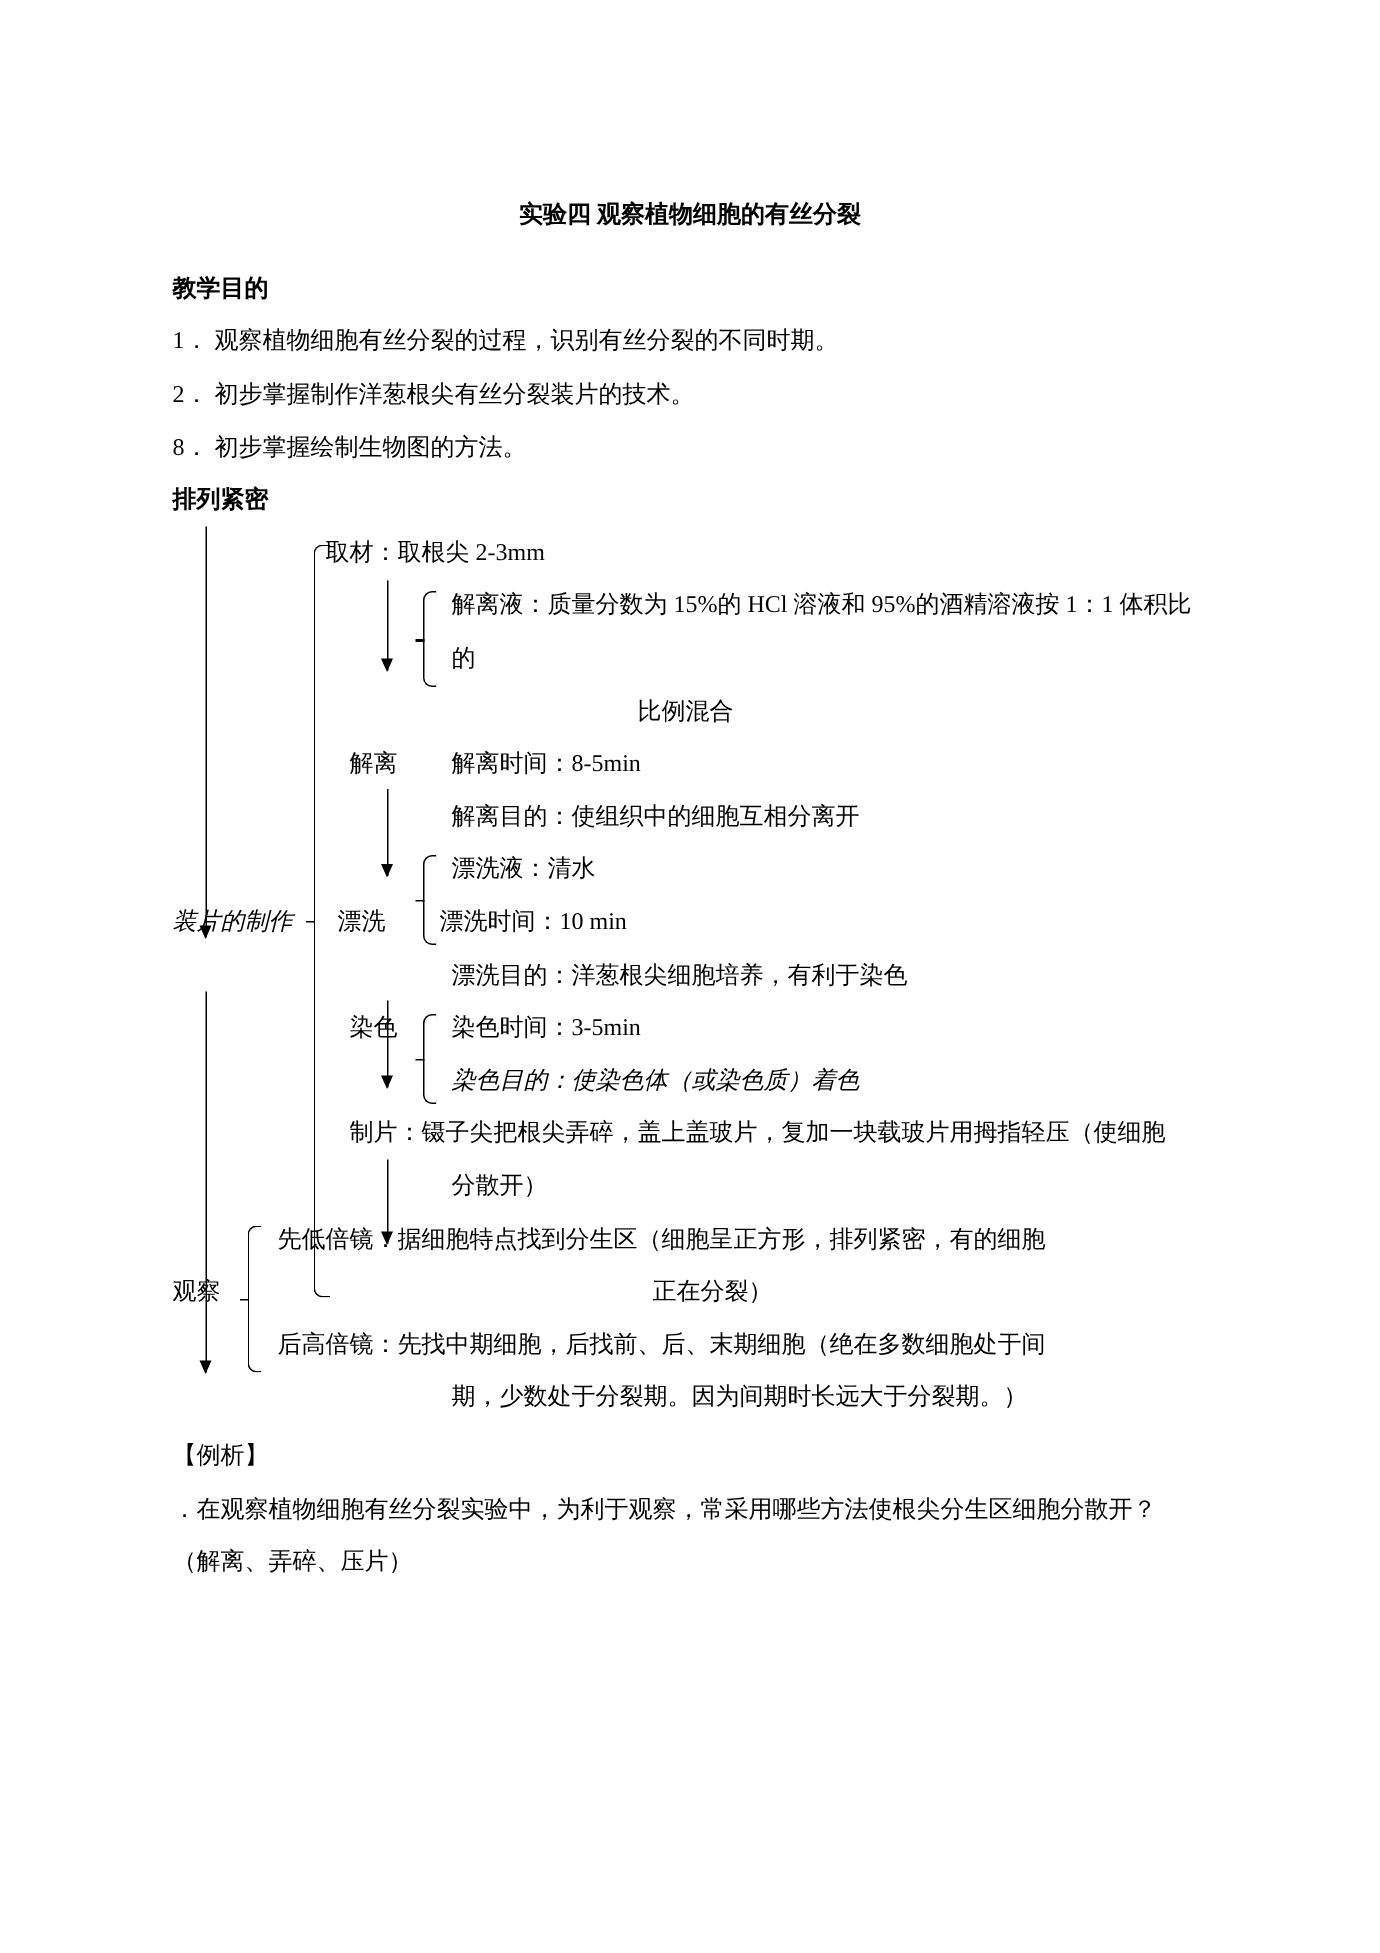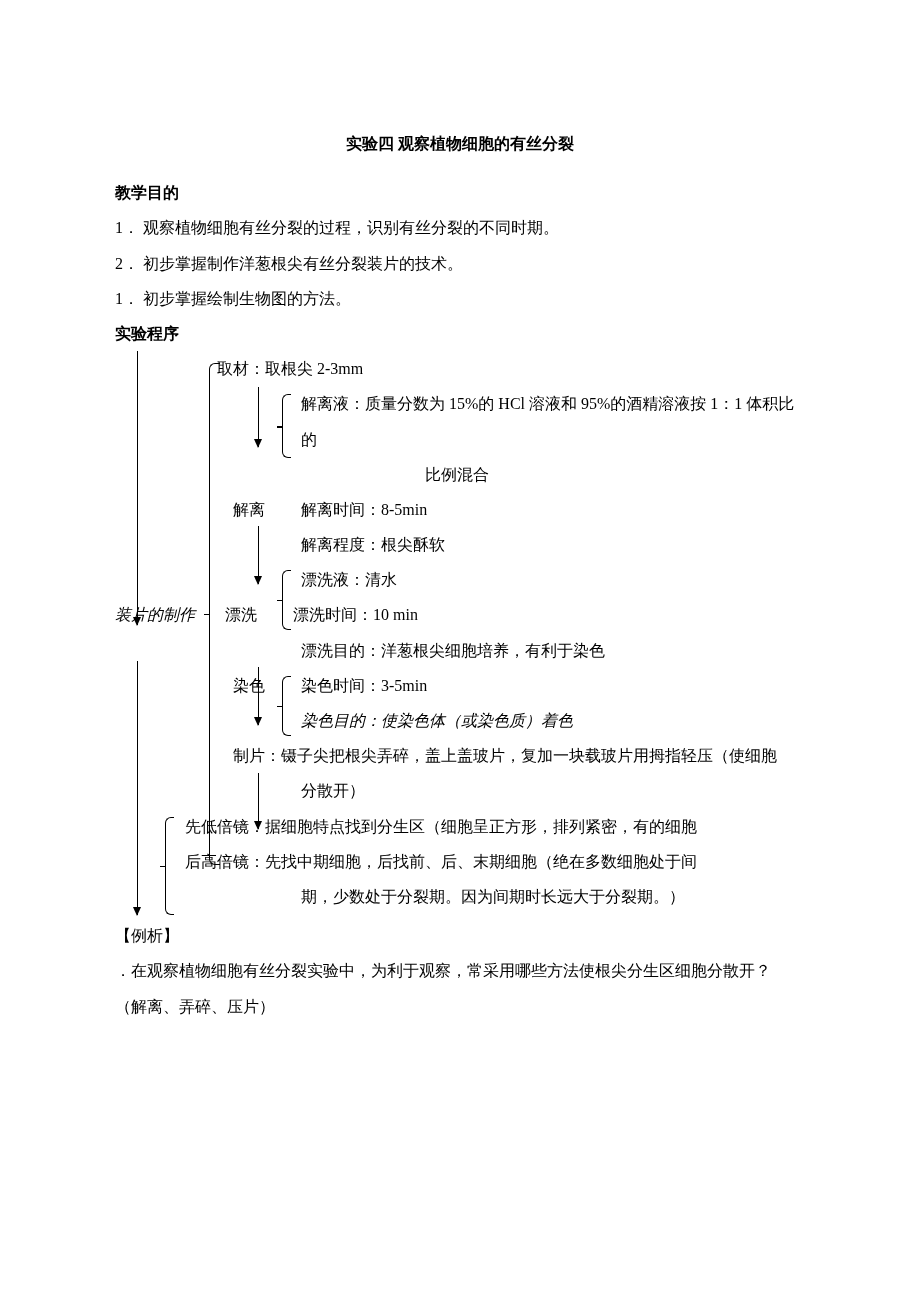--- a/index.html
+++ b/index.html
@@ -67,23 +67,23 @@
 </head>
 <body>
 
 <div class="page">
 
   <p class="title">实验四  观察植物细胞的有丝分裂</p>
 
   <p class="para bold">教学目的</p>
   <p class="para">1． 观察植物细胞有丝分裂的过程，识别有丝分裂的不同时期。</p>
   <p class="para">2． 初步掌握制作洋葱根尖有丝分裂装片的技术。</p>
-  <p class="para">1． 初步掌握绘制生物图的方法。</p>
+  <p class="para">8． 初步掌握绘制生物图的方法。</p>
 
-  <p class="para bold">实验程序</p>
+  <p class="para bold">排列紧密</p>
 
 
   <div class="content-area">
 
     <div class="arrow-down" style="left:22px; top:0px; height:274px;"></div>
 
     <div class="arrow-down" style="left:22px; top:310px; height:254px;"></div>
 
     <p class="para" style="margin-left:102px;">取材：取根尖 2-3mm</p>
 
@@ -93,21 +93,21 @@
 
     <div style="position:relative;">
       <div class="brace-left" style="left:167px; top:8px; height:62px; width:8px;"></div>
       <p class="para" style="margin-left:186px;">解离液：质量分数为 15%的 HCl 溶液和 95%的酒精溶液按 1：1 体积比的</p>
       <p class="para" style="margin-left:310px;">比例混合</p>
       <p class="para" style="margin-left:118px;">
         <span class="label">解离</span>
         <span style="display:inline-block; width:28px;"></span>
         <span>解离时间：8-5min</span>
       </p>
-      <p class="para" style="margin-left:186px;">解离程度：根尖酥软</p>
+      <p class="para" style="margin-left:186px;">解离目的：使组织中的细胞互相分离开</p>
     </div>
 
     <div class="arrow-down" style="left:143px; top:175px; height:58px;"></div>
 
     <div style="position:relative;">
       <div class="brace-left" style="left:167px; top:8px; height:58px; width:8px;"></div>
       <p class="para" style="margin-left:186px;">漂洗液：清水</p>
       <p class="para" style="margin-left:0px;">
         <span class="label" style="margin-left:0;font-style:italic;">装片的制作</span>
         <span style="display:inline-block; width:22px;"></span>
@@ -131,20 +131,25 @@
     </div>
 
     <div class="arrow-down" style="left:143px; top:422px; height:56px;"></div>
 
     <p class="para" style="margin-left:118px;">制片：镊子尖把根尖弄碎，盖上盖玻片，复加一块载玻片用拇指轻压（使细胞</p>
     <p class="para" style="margin-left:186px;">分散开）</p>
 
     <div style="position:relative;">
       <div class="brace-left" style="left:50px; top:8px; height:96px; width:8px;"></div>
       <p class="para" style="margin-left:70px;">先低倍镜：据细胞特点找到分生区（细胞呈正方形，排列紧密，有的细胞</p>
+      <p class="para" style="margin-left:0px;">
+        <span class="label">观察</span>
+        <span style="display:inline-block; width:280px;"></span>
+        <span>正在分裂）</span>
+      </p>
       <p class="para" style="margin-left:70px;">后高倍镜：先找中期细胞，后找前、后、末期细胞（绝在多数细胞处于间</p>
       <p class="para" style="margin-left:186px;">期，少数处于分裂期。因为间期时长远大于分裂期。）</p>
     </div>
 
   </div>
 
   <p class="para" style="margin-top:4px;">【例析】</p>
   <p class="para">．在观察植物细胞有丝分裂实验中，为利于观察，常采用哪些方法使根尖分生区细胞分散开？</p>
   <p class="para">（解离、弄碎、压片）</p>
 

